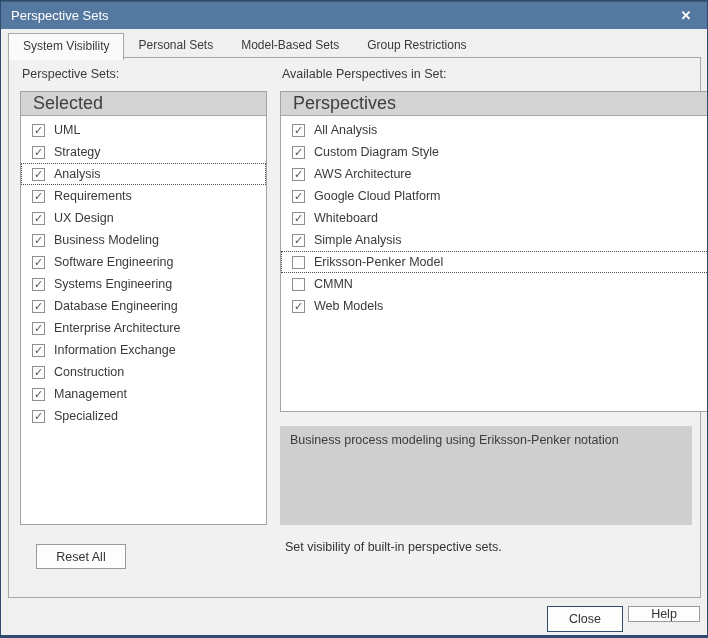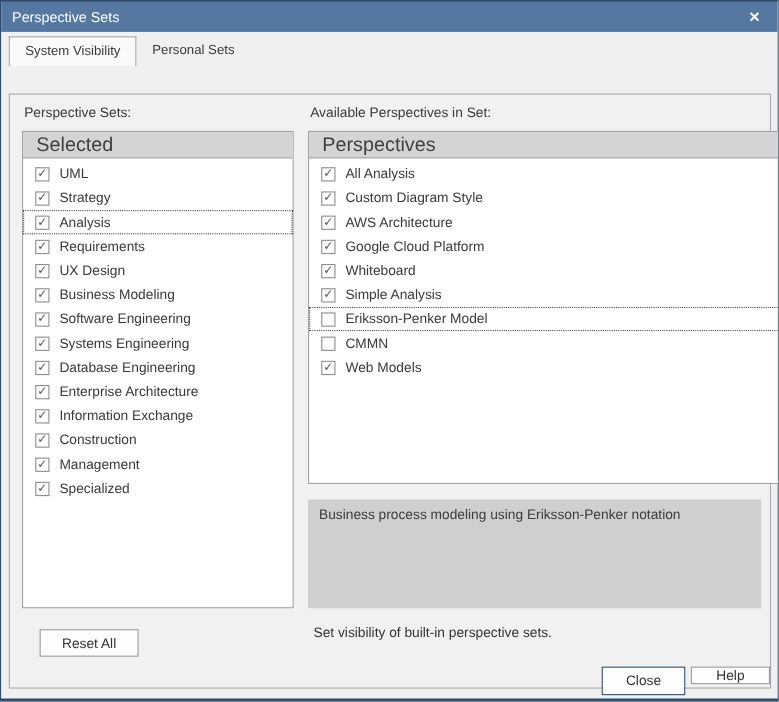--- a/index.html
+++ b/index.html
@@ -42,21 +42,20 @@
     background: #fafafa;
     border: 1px solid #a9a9a9;
     border-bottom: none;
     padding-bottom: 7px;
   }
   
   .tabpage {
     position: absolute; left: 7px; top: 56px; width: 693px; height: 541px;
     background: #f1f1f1;
     border: 1px solid #a9a9a9;
-    margin-top: 28px;
   }
   .panel-label {
     position: absolute; font-size: 12.5px; color: #3a3a3a;
   }
   .lbl-left { left: 13px; top: 9px; }
   .lbl-right { left: 273px; top: 9px; }
   .listbox {
     position: absolute; background: #ffffff;
     border: 1px solid #a3a3a3;
   }
@@ -112,20 +111,22 @@
 <div class="dialog">
 
   <div class="titlebar">
     <span class="title">Perspective Sets</span>
     <span class="close-x">✕</span>
   </div>
 
   <div class="tabbar">
     <div class="tab active">System Visibility</div>
     <div class="tab">Personal Sets</div>
+    <div class="tab">Model-Based Sets</div>
+    <div class="tab">Group Restrictions</div>
   </div>
 
   <div class="tabpage">
 
     <div class="panel-label lbl-left">Perspective Sets:</div>
     <div class="panel-label lbl-right">Available Perspectives in Set:</div>
 
     <div class="listbox listbox-left">
       <div class="listheader">Selected</div>
       <div class="listbody">

